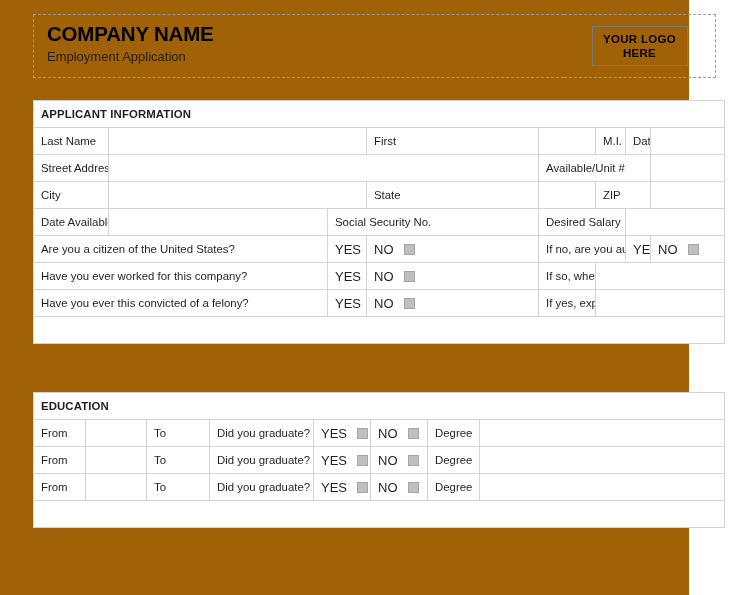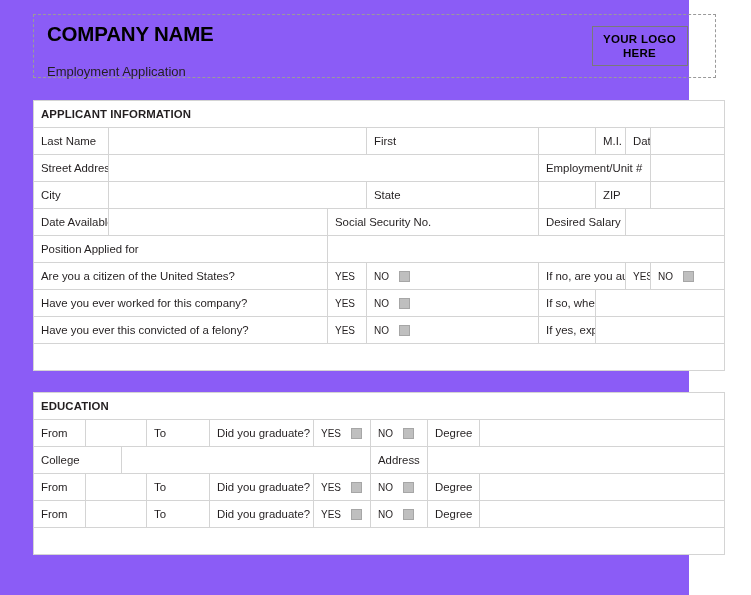--- a/index.html
+++ b/index.html
@@ -11,21 +11,21 @@
     width: 751px;
     height: 595px;
     font-family: "Liberation Sans", sans-serif;
     color: #231f20;
     overflow: hidden;
   }
   .page {
     position: relative;
     width: 689px;
     height: 595px;
-    background: #8b5cf6;
+    background: #a16207;
     box-sizing: border-box;
   }
 
   
   .header-band {
     position: absolute;
     left: 33px;
     top: 14px;
     width: 683px;
     height: 64px;
@@ -46,21 +46,21 @@
   .company-name {
     font-size: 20.5px;
     font-weight: bold;
     letter-spacing: -0.2px;
     line-height: 1.15;
     color: #000000;
   }
   .tagline {
     font-size: 13px;
     line-height: 1.4;
-    margin-top: 17px;
+    margin-top: 2px;
     color: #231f20;
   }
   .header-right {
     border: 1px dashed #9a9a9a;
     border-left: none;
     width: 152px;
     box-sizing: border-box;
     display: flex;
     align-items: center;
     justify-content: center;
@@ -139,21 +139,21 @@
   .cb {
     display: inline-block;
     width: 11px;
     height: 11px;
     background: #bfbfbf;
     border: 1px solid #a6a6a6;
     box-sizing: border-box;
     flex: 0 0 auto;
   }
   .yn-text {
-    font-size: 10px;
+    font-size: 13px;
   }
 </style>
 </head>
 <body>
 
 <div class="page">
 
   <div class="header-band">
     <div class="header-left">
       <div class="company-name">COMPANY NAME</div>
@@ -191,21 +191,21 @@
         <td class="label">First</td>
         <td class="blank"></td>
         <td class="label">M.I.</td>
         <td class="label">Date</td>
         <td class="blank"></td>
       </tr>
 
       <tr>
         <td class="label" colspan="1">Street Address</td>
         <td class="blank" colspan="3"></td>
-        <td class="label" colspan="3">Employment/Unit #</td>
+        <td class="label" colspan="3">Available/Unit #</td>
         <td class="blank"></td>
       </tr>
 
       <tr>
         <td class="label">City</td>
         <td class="blank" colspan="2"></td>
         <td class="label">State</td>
         <td class="blank"></td>
         <td class="label" colspan="2">ZIP</td>
         <td class="blank"></td>
@@ -213,24 +213,20 @@
 
 
       <tr>
         <td class="label" colspan="1" style="white-space:nowrap">Date Available</td>
         <td class="blank"></td>
         <td class="label" colspan="2">Social Security No.</td>
         <td class="label" colspan="2">Desired Salary</td>
         <td class="blank" colspan="2"></td>
       </tr>
 
-      <tr>
-        <td class="label" colspan="2" style="width:105px">Position Applied for</td>
-        <td class="blank" colspan="6"></td>
-      </tr>
 
       <tr>
         <td class="label" colspan="2">Are you a citizen of the United States?</td>
         <td class="check">
           <span class="check-wrap">
             <span class="yn-text">YES</span>
 
           </span>
         </td>
         <td class="check" style="width:46px">
@@ -331,26 +327,20 @@
           <span class="check-wrap">
             <span class="yn-text">NO</span>
             <span class="cb"></span>
           </span>
         </td>
         <td class="label">Degree</td>
         <td class="blank"></td>
       </tr>
 
       <tr>
-        <td class="label" colspan="2">College</td>
-        <td class="blank" colspan="4"></td>
-        <td class="label">Address</td>
-        <td class="blank" colspan="2"></td>
-      </tr>
-      <tr>
         <td class="label">From</td>
         <td class="blank" colspan="2"></td>
         <td class="label">To</td>
         <td class="label">Did you graduate?</td>
         <td class="check">
           <span class="check-wrap">
             <span class="yn-text">YES</span>
             <span class="cb"></span>
           </span>
         </td>

